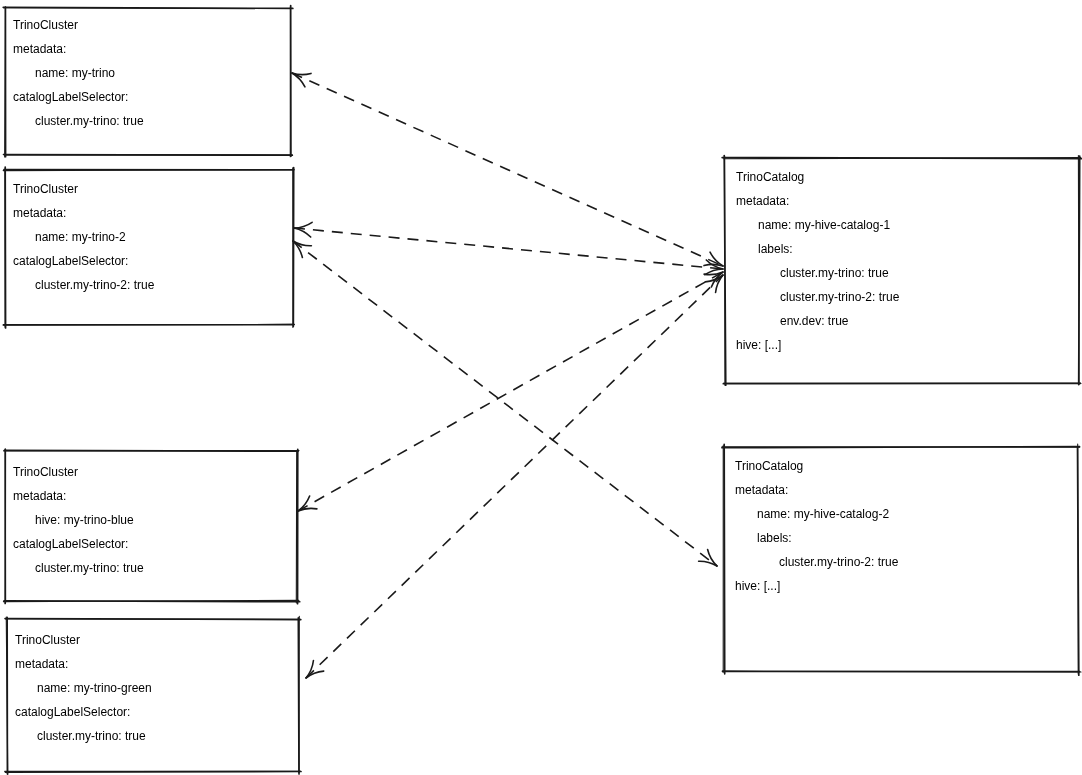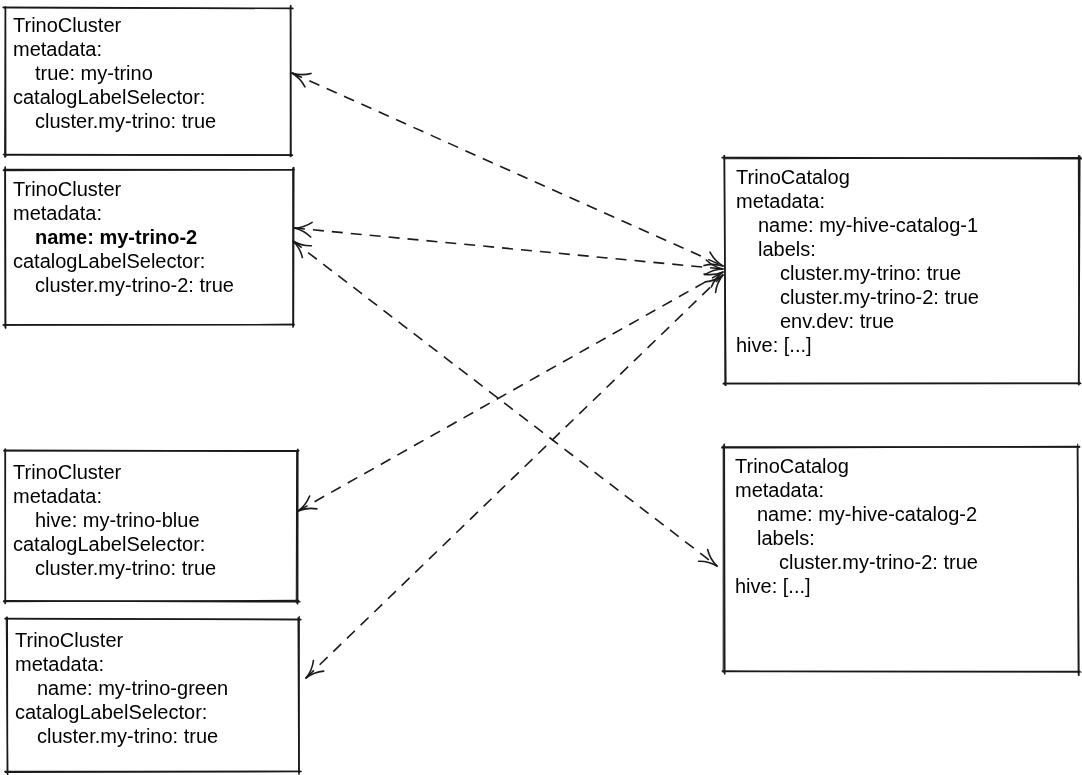--- a/index.html
+++ b/index.html
@@ -7,21 +7,21 @@
     position:relative;
     width:1082px;height:775px;
     background:#ffffff;
     font-family:"Liberation Sans", sans-serif;
     overflow:hidden;
   }
   .canvas svg{position:absolute;left:0;top:0;width:1082px;height:775px;}
   .node{
     position:absolute;
     color:#000000;
-    font-size:20px;
+    font-size:12px;
     line-height:24px;
     white-space:nowrap;
   }
   .node .yline{height:24px;}
 </style>
 </head>
 <body>
 
 <div class="canvas">
   <svg id="strokes" viewBox="0 0 1082 775">
@@ -143,28 +143,28 @@
       <path d="M 723 275 Q 716.6928854322575 282.76017434271745 715.557854390341 292.48183253336543" stroke="#1a1a1a" stroke-width="1.6" fill="none" stroke-linecap="round"></path>
       <path d="M 293 241 L 717 566" stroke="#1a1a1a" stroke-width="1.6" fill="none" stroke-linecap="butt" stroke-dasharray="11 8"></path>
       <path d="M 293 241 Q 300.15131793420176 247.9898964086719 302.38811970904493 257.5185716188974" stroke="#1a1a1a" stroke-width="1.6" fill="none" stroke-linecap="round"></path>
       <path d="M 293 241 Q 301.6078634145254 246.08966476664963 311.39046395322197 245.77397482034024" stroke="#1a1a1a" stroke-width="1.6" fill="none" stroke-linecap="round"></path>
       <path d="M 717 566 Q 709.8486820657982 559.0101035913281 707.611880290955 549.4814283811027" stroke="#1a1a1a" stroke-width="1.6" fill="none" stroke-linecap="round"></path>
       <path d="M 717 566 Q 708.3921365854745 560.9103352333503 698.609536046778 561.2260251796598" stroke="#1a1a1a" stroke-width="1.6" fill="none" stroke-linecap="round"></path>
     </svg>
   <div class="node" id="n0" style="left: 7px; top: 13px; width: 282px; padding-left: 6px;">
       <div class="yline" style="padding-left: 0px;">TrinoCluster</div>
       <div class="yline" style="padding-left: 0px;">metadata:</div>
-      <div class="yline" style="padding-left: 22px;">true: my-trino</div>
+      <div class="yline" style="padding-left: 22px;">name: my-trino</div>
       <div class="yline" style="padding-left: 0px;">catalogLabelSelector:</div>
       <div class="yline" style="padding-left: 22px;">cluster.my-trino: true</div>
     </div>
   <div class="node" id="n1" style="left: 7px; top: 177px; width: 284px; padding-left: 6px;">
       <div class="yline" style="padding-left: 0px;">TrinoCluster</div>
       <div class="yline" style="padding-left: 0px;">metadata:</div>
-      <div class="yline" style="padding-left: 22px; font-weight: bold;">name: my-trino-2</div>
+      <div class="yline" style="padding-left: 22px;">name: my-trino-2</div>
       <div class="yline" style="padding-left: 0px;">catalogLabelSelector:</div>
       <div class="yline" style="padding-left: 22px;">cluster.my-trino-2: true</div>
     </div>
   <div class="node" id="n2" style="left: 7px; top: 460px; width: 288px; padding-left: 6px;">
       <div class="yline" style="padding-left: 0px;">TrinoCluster</div>
       <div class="yline" style="padding-left: 0px;">metadata:</div>
       <div class="yline" style="padding-left: 22px;">hive: my-trino-blue</div>
       <div class="yline" style="padding-left: 0px;">catalogLabelSelector:</div>
       <div class="yline" style="padding-left: 22px;">cluster.my-trino: true</div>
     </div>

